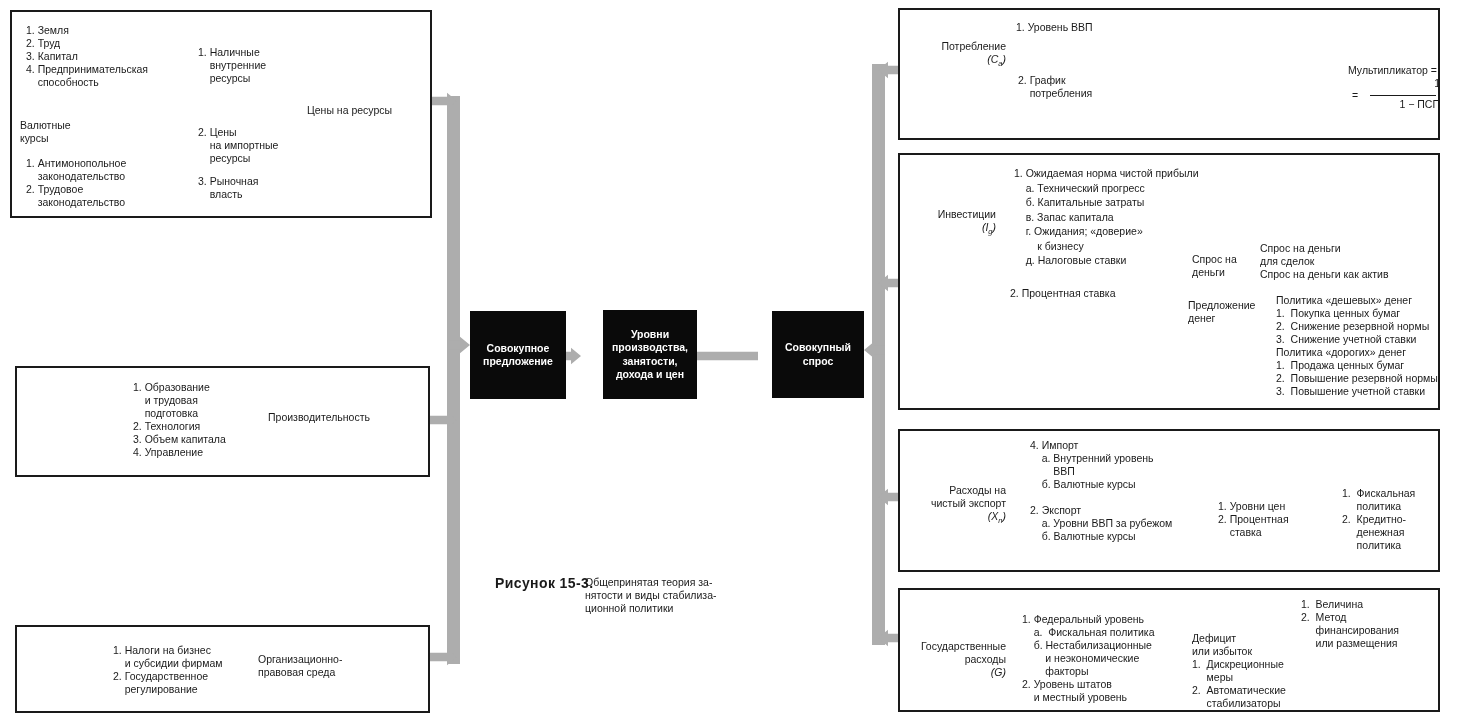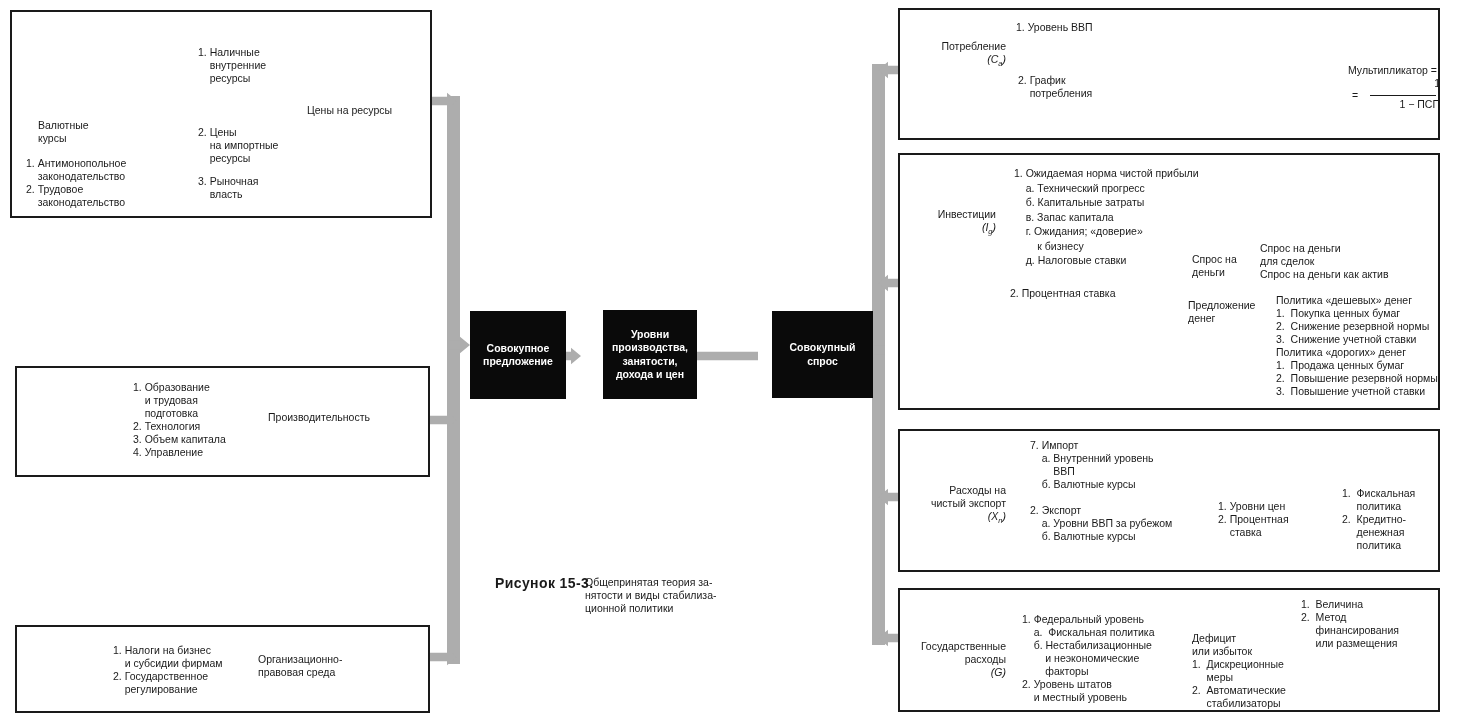--- a/index.html
+++ b/index.html
@@ -68,24 +68,29 @@
       <line x1="1122" y1="293" x2="1167" y2="293" stroke="#1a1a1a" stroke-width="1.3"></line>
       <line x1="1250" y1="315" x2="1254" y2="315" stroke="#1a1a1a" stroke-width="1.3"></line>
       <line x1="992" y1="501" x2="1005" y2="501" stroke="#1a1a1a" stroke-width="1.3"></line>
       <line x1="1305" y1="519" x2="1320" y2="519" stroke="#1a1a1a" stroke-width="1.3"></line>
       <line x1="1000" y1="656" x2="1007" y2="656" stroke="#1a1a1a" stroke-width="1.3"></line>
       <line x1="1160" y1="631" x2="1168" y2="631" stroke="#1a1a1a" stroke-width="1.3"></line>
       <line x1="1254" y1="624" x2="1278" y2="624" stroke="#1a1a1a" stroke-width="1.3"></line>
     </svg>
 
   <div class="box" style="left:10px;top:10px;width:422px;height:208px"></div>
+  <div class="tb" style="left:26px;top:24px">1. Земля
+2. Труд
+3. Капитал
+4. Предпринимательская
+    способность</div>
   <div class="tb" style="left:198px;top:46px">1. Наличные
     внутренние
     ресурсы</div>
-  <div class="tb" style="left:38px;top:119px">Валютные
+  <div class="tb" style="left:20px;top:119px">Валютные
 курсы</div>
   <div class="tb" style="left:198px;top:126px">2. Цены
     на импортные
     ресурсы</div>
   <div class="tb" style="left:26px;top:157px">1. Антимонопольное
     законодательство
 2. Трудовое
     законодательство</div>
   <div class="tb" style="left:198px;top:175px">3. Рыночная
     власть</div>
@@ -107,21 +112,21 @@
     регулирование</div>
   <div class="tb" style="left:258px;top:653px">Организационно-
 правовая среда</div>
 
   <div class="bbox" style="left:470px;top:311px;width:96px;height:88px">Совокупное
 предложение</div>
   <div class="bbox" style="left:603px;top:310px;width:94px;height:89px">Уровни
 производства,
 занятости,
 дохода и цен</div>
-  <div class="bbox" style="left:772px;top:311px;width:101px;height:87px">Совокупный
+  <div class="bbox" style="left:772px;top:311px;width:92px;height:87px">Совокупный
 спрос</div>
 
   <div class="cap-label" style="left:495px;top:575px">Рисунок 15-3.</div>
   <div class="tb" style="left:585px;top:576px">Общепринятая теория за-
 нятости и виды стабилиза-
 ционной политики</div>
 
   <div class="box" style="left:898px;top:8px;width:542px;height:132px"></div>
   <div class="tb ctr" style="left:922px;top:40px;width:84px"><span>Потребление</span>
 <span class="sym"><span>(C</span><sub>a</sub><span>)</span></span></div>
@@ -158,21 +163,21 @@
 3.  Снижение учетной ставки
 Политика «дорогих» денег
 1.  Продажа ценных бумаг
 2.  Повышение резервной нормы
 3.  Повышение учетной ставки</div>
 
   <div class="box" style="left:898px;top:429px;width:542px;height:143px"></div>
   <div class="tb ctr" style="left:898px;top:484px;width:108px"><span>Расходы на
 чистый экспорт</span>
 <span class="sym"><span>(X</span><sub>n</sub><span>)</span></span></div>
-  <div class="tb" style="left:1030px;top:439px">7. Импорт
+  <div class="tb" style="left:1030px;top:439px">4. Импорт
     а. Внутренний уровень
         ВВП
     б. Валютные курсы
 
 2. Экспорт
     а. Уровни ВВП за рубежом
     б. Валютные курсы</div>
   <div class="tb" style="left:1218px;top:500px">1. Уровни цен
 2. Процентная
     ставка</div>

